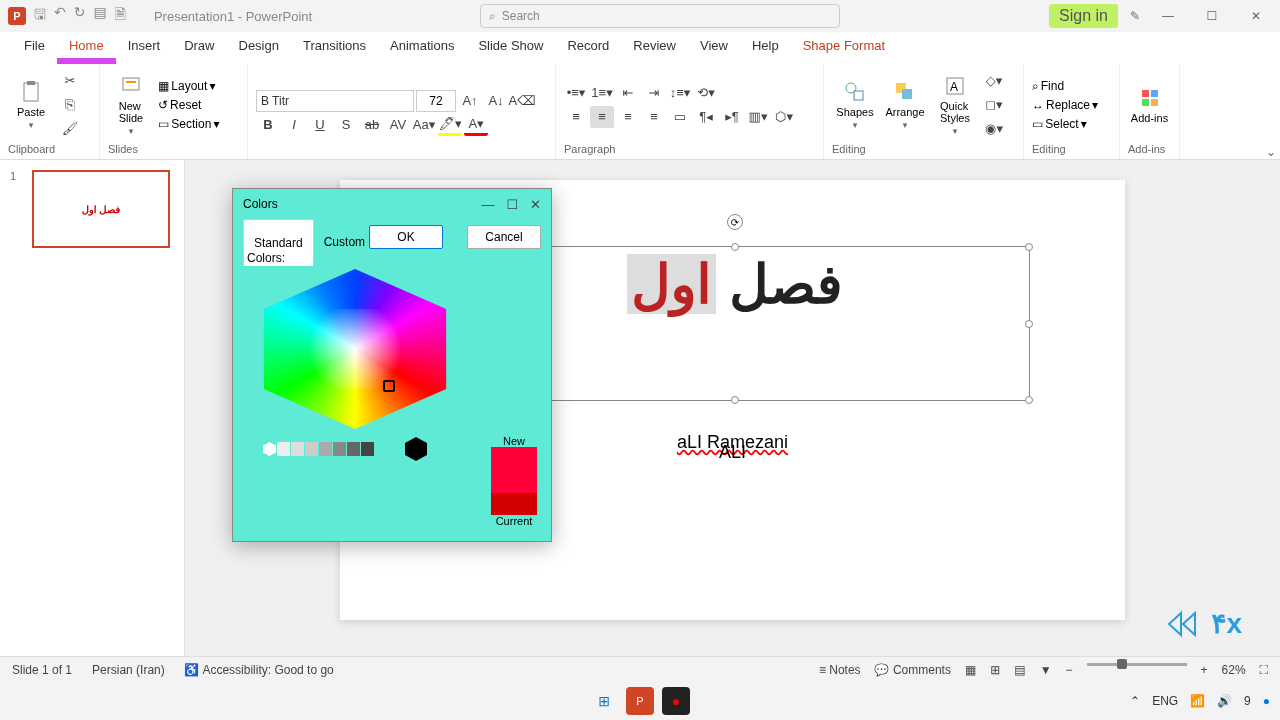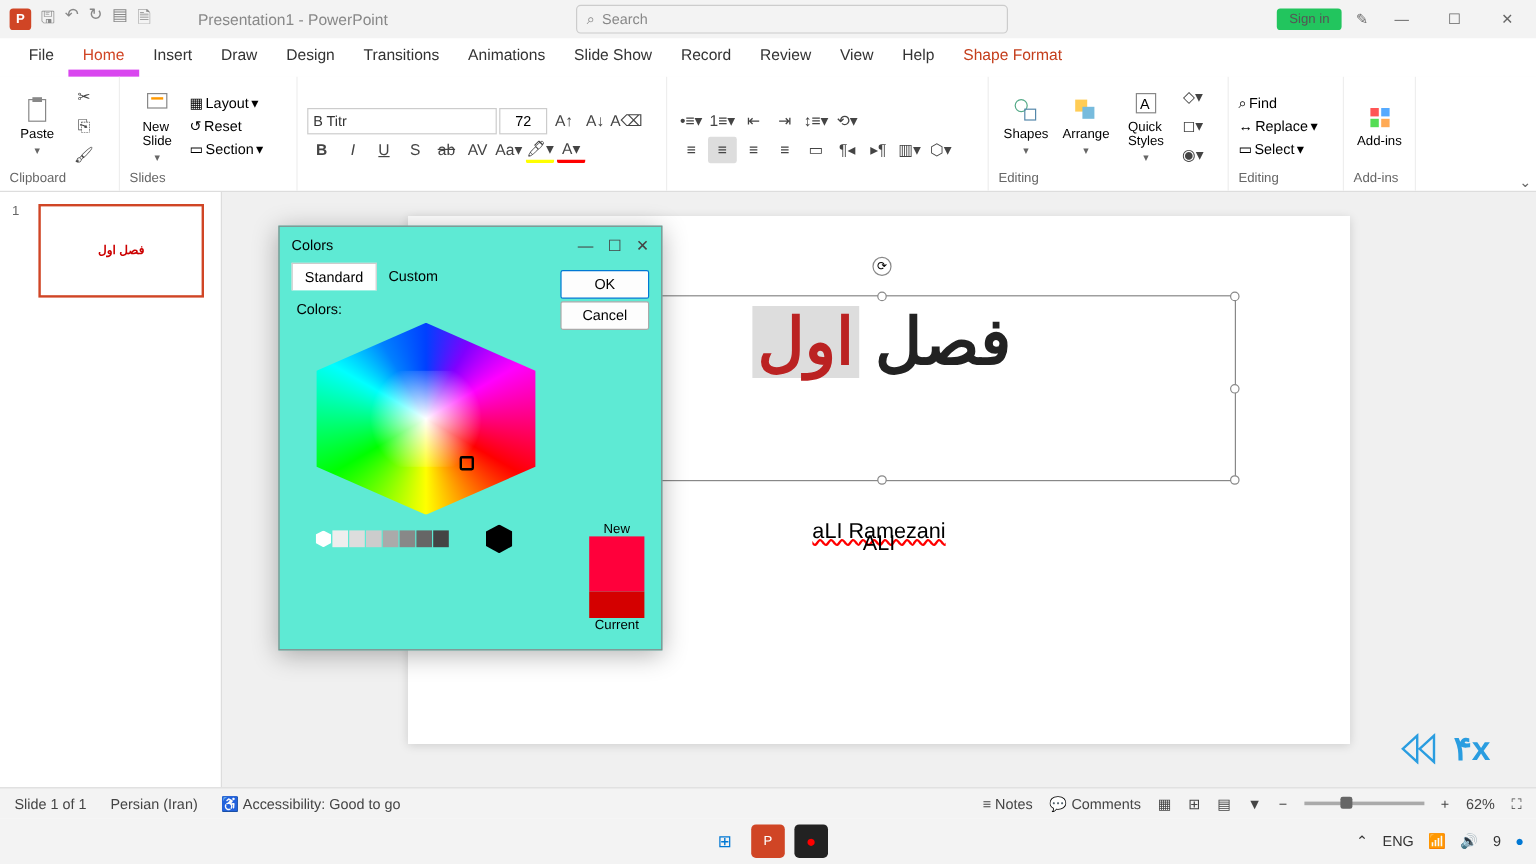--- a/index.html
+++ b/index.html
@@ -1,24 +1,24 @@
 <!DOCTYPE html>
 <html><head>
 <meta charset="utf-8">
 <style>
 *{margin:0;padding:0;box-sizing:border-box;font-family:"Segoe UI",sans-serif;user-select:none}
 body{width:1280px;height:720px;background:#f8f8f8;position:relative;overflow:hidden}
 .titlebar{height:32px;background:#f3f3f3;display:flex;align-items:center;padding:0 8px;gap:8px}
 .app-icon{width:18px;height:18px;background:#d04525;border-radius:3px;display:flex;align-items:center;justify-content:center;color:#fff;font-size:11px;font-weight:bold}
 .qat{display:flex;gap:8px;color:#888;font-size:14px}
 .qat span{cursor:pointer}
-.title-text{margin-left:31px;color:#888;font-size:13px}
+.title-text{margin-left:20px;color:#888;font-size:13px}
 .search-box{position:absolute;left:480px;top:4px;width:360px;height:24px;border:1px solid #ccc;border-radius:4px;display:flex;align-items:center;padding:0 8px;color:#888;font-size:12px;gap:6px}
 .win-controls{position:absolute;right:0;top:0;display:flex;align-items:center;gap:12px;font-size:12px;color:#666;height:32px;padding-right:8px}
-.signin{background:#22c55e;padding:3px 10px;border-radius:3px;font-size:11px;color:#555}
+.signin{background:#bef264;padding:3px 10px;border-radius:3px;font-size:16px;color:#555}
 .win-btn{width:32px;text-align:center;cursor:pointer}
 .menubar{height:32px;background:#fff;display:flex;padding:0 12px;font-size:13px}
 .menu-item{padding:6px 12px;cursor:pointer;color:#333}
 .menu-item.active{border-bottom:6px solid #d946ef;color:#d04525;font-weight:500}
 .menu-item.contextual{color:#c43e1c}
 .ribbon{height:96px;background:#fff;border-bottom:1px solid #ddd;display:flex;position:relative}
 .group{border-right:1px solid #eee;padding:4px 8px 2px;display:flex;flex-direction:column;position:relative}
 .group-content{display:flex;gap:4px;flex:1}
 .group-label{text-align:left;font-size:11px;color:#666;padding:2px 0}
 .big-btn{display:flex;flex-direction:column;align-items:center;justify-content:center;width:46px;cursor:pointer;font-size:11px;gap:2px}
@@ -44,23 +44,23 @@
 .title-main{font-size:54px;direction:rtl;padding:6px;font-weight:bold;font-family:Tahoma}
 .title-word1{color:#222}
 .title-word2{color:#b22;background:#ddd;padding:0 4px}
 .subtitle1{position:absolute;left:50%;transform:translateX(-50%);top:252px;font-size:18px;text-decoration:underline wavy red}
 .subtitle2{position:absolute;left:50%;transform:translateX(-50%);top:262px;font-size:18px}
 .dialog{position:absolute;left:232px;top:188px;width:320px;height:354px;background:#5eead4;border:1px solid #888;box-shadow:0 4px 20px rgba(0,0,0,0.3);z-index:100}
 .dialog-title{height:30px;display:flex;align-items:center;padding:0 10px;font-size:12px;justify-content:space-between}
 .dialog-controls{display:flex;gap:12px;font-size:13px;color:#444}
 .dialog-controls span{cursor:pointer}
 .dialog-tabs{display:flex;padding:0 10px;font-size:12px}
-.dtab{padding:4px 10px;cursor:pointer}
+.dtab{padding:16px 10px;cursor:pointer}
 .dtab.active{background:#fff;border:1px solid #ccc;border-bottom:none}
-.dialog-buttons{position:absolute;right:10px;top:36px;display:flex;flex-direction:column;gap:2px}
+.dialog-buttons{position:absolute;right:10px;top:36px;display:flex;flex-direction:row;gap:24px}
 .dlg-btn{width:74px;height:24px;border:1px solid #aaa;background:#fdfdfd;font-size:12px;cursor:pointer;border-radius:2px}
 .dlg-btn.primary{border:1px solid #0078d4}
 .colors-label{position:absolute;left:14px;top:62px;font-size:12px}
 .hex-wheel{position:absolute;left:16px;top:80px;width:212px;height:160px}
 .hexagon{width:100%;height:100%;background:conic-gradient(from 0deg,#0040ff,#8000ff,#ff00ff,#ff0080,#ff0000,#ff8000,#ffff00,#80ff00,#00ff00,#00ff80,#00ffff,#0080ff,#0040ff);clip-path:polygon(50% 0%,93% 25%,93% 75%,50% 100%,7% 75%,7% 25%);position:relative}
 .hex-center{position:absolute;left:50%;top:50%;width:50%;height:50%;transform:translate(-50%,-50%);background:radial-gradient(circle,#fff 0%,transparent 70%)}
 .hex-selector{position:absolute;left:134px;top:111px;width:12px;height:12px;border:2px solid #000;background:transparent;border-radius:2px;cursor:crosshair}
 .gray-row{position:absolute;left:30px;top:253px;display:flex;gap:1px}
 .gray-row span{width:13px;height:14px;display:inline-block}
 .gray-row span:nth-child(1){background:#fff;clip-path:polygon(50% 0,100% 25%,100% 75%,50% 100%,0 75%,0 25%)}
@@ -70,21 +70,21 @@
 .gray-row span:nth-child(5){background:#aaa}
 .gray-row span:nth-child(6){background:#888}
 .gray-row span:nth-child(7){background:#666}
 .gray-row span:nth-child(8){background:#444}
 .black-hex{position:absolute;left:172px;top:248px;width:22px;height:24px;background:#000;clip-path:polygon(50% 0,100% 25%,100% 75%,50% 100%,0 75%,0 25%)}
 .preview-box{position:absolute;right:14px;bottom:14px;text-align:center;font-size:11px}
 .preview-swatch{width:46px;height:46px}
 .preview-new{background:#ff003b}
 .preview-cur{background:#d40000;height:22px}
 .statusbar{position:absolute;bottom:38px;left:0;right:0;height:26px;background:#f3f3f3;border-top:1px solid #ddd;display:flex;align-items:center;padding:0 12px;font-size:12px;color:#444;gap:20px}
-.status-right{position:absolute;right:12px;display:flex;align-items:center;gap:14px}
+.status-right{position:absolute;right:12px;display:flex;gap:14px}
 .zoom-slider{width:100px;height:3px;background:#aaa;position:relative}
 .zoom-thumb{position:absolute;left:30%;top:-4px;width:10px;height:10px;background:#666;border-radius:2px}
 .taskbar{position:absolute;bottom:0;left:0;right:0;height:38px;background:#f3f3f3;display:flex;align-items:center}
 .tb-center{position:absolute;left:50%;transform:translateX(-50%);display:flex;gap:8px}
 .tb-icon{width:28px;height:28px;border-radius:4px;display:flex;align-items:center;justify-content:center;font-size:14px}
 .tb-right{position:absolute;right:10px;display:flex;gap:12px;align-items:center;font-size:12px;color:#333}
 .watermark{position:absolute;right:38px;bottom:80px;color:#2a9de0;font-size:28px;font-weight:bold;display:flex;align-items:center;gap:4px}
 .watermark svg{width:40px;height:26px}
 </style>
 </head>
@@ -219,20 +219,21 @@
           <div class="small-btn">≡</div>
           <div class="small-btn">≡</div>
           <div class="small-btn">▭</div>
           <div class="small-btn">¶◂</div>
           <div class="small-btn">▸¶</div>
           <div class="small-btn">▥▾</div>
           <div class="small-btn">⬡▾</div>
         </div>
       </div>
     </div>
+    <div class="group-label">Paragraph</div>
   </div>
 
   <div class="group" style="width:200px">
     <div class="group-content">
       <div class="big-btn">
         <svg viewBox="0 0 24 24">
             <circle cx="8" cy="8" r="5" fill="none" stroke="#5a8"></circle>
             <rect x="11" y="11" width="9" height="9" fill="none" stroke="#58a"></rect>
           </svg>
         <span>Shapes</span>

